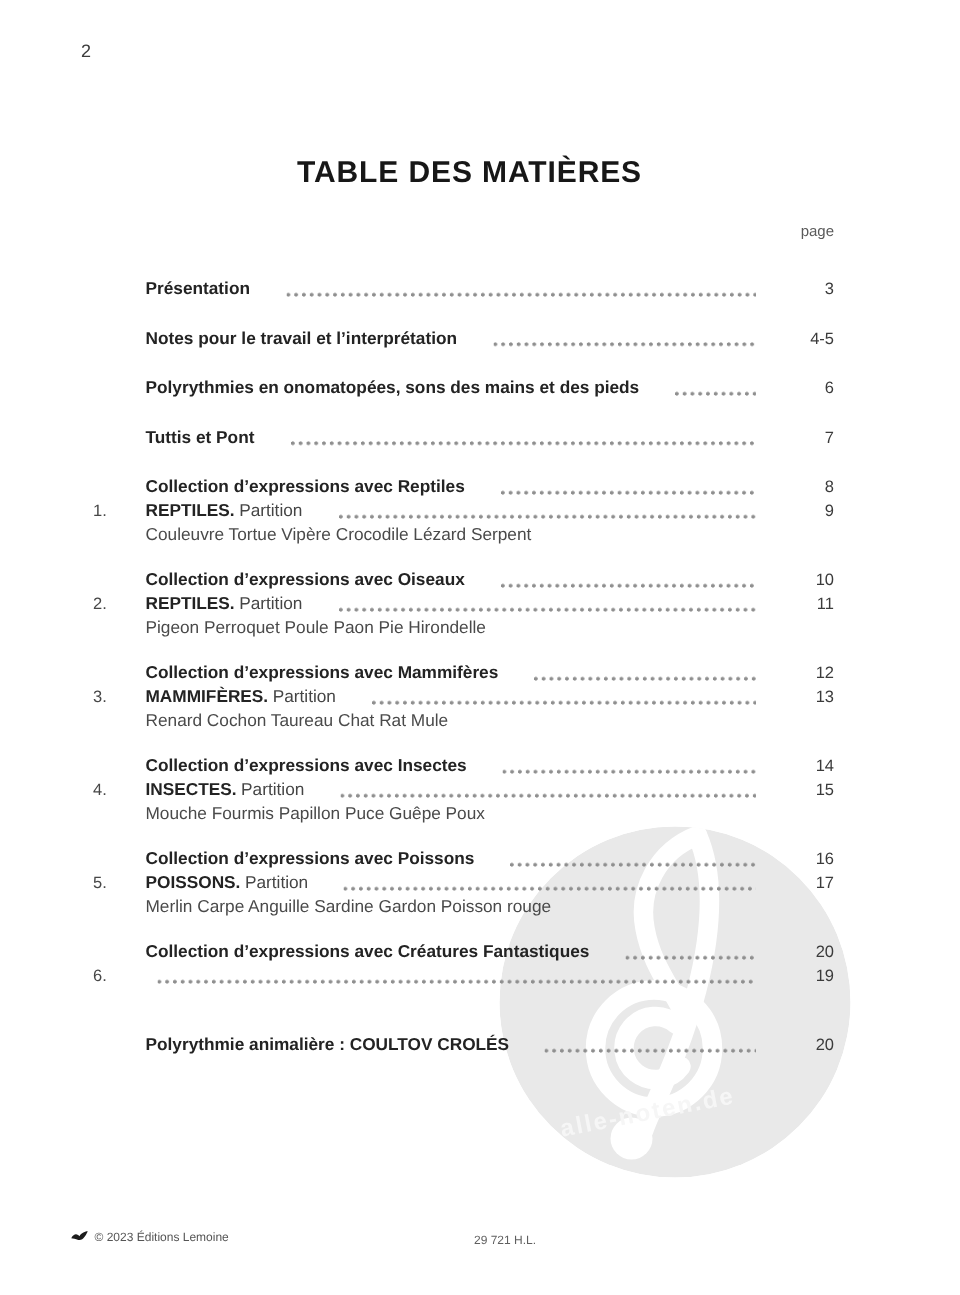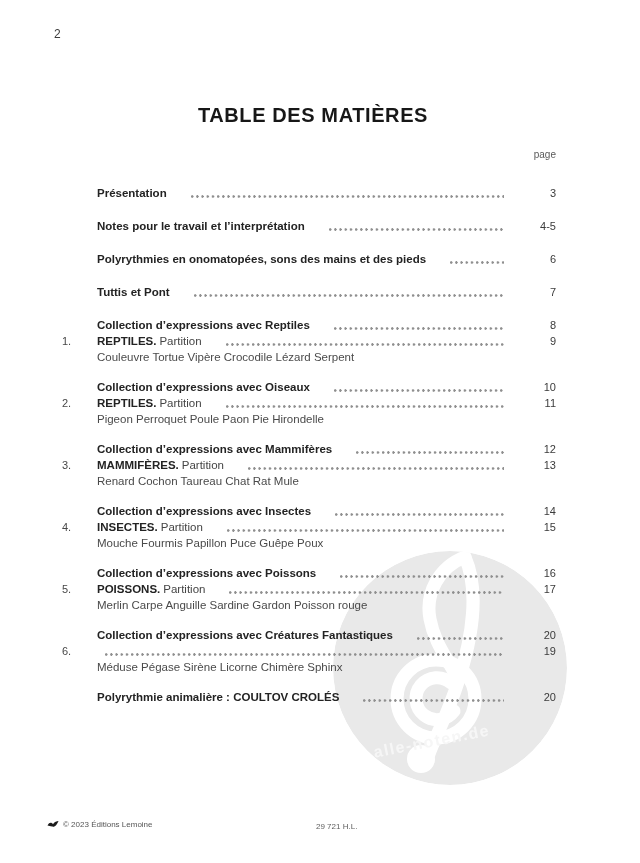--- a/index.html
+++ b/index.html
@@ -197,21 +197,20 @@
       <span class="dots"></span>
       <span class="pg">20</span>
     </div>
     <div class="row">
       <span class="num">6.</span>
       <span class="dots"></span>
       <span class="pg">19</span>
     </div>
     <div class="row">
       <span class="num"></span>
-      <span class="lbl sub">Méduse Pégase Sirène Licorne Chimère Sphinx</span>
     </div>
   </div>
 
   <div class="closing">
     <div class="row">
       <span class="num"></span>
       <span class="lbl">Polyrythmie animalière : COULTOV CROLÉS</span>
       <span class="dots"></span>
       <span class="pg">20</span>
     </div>

